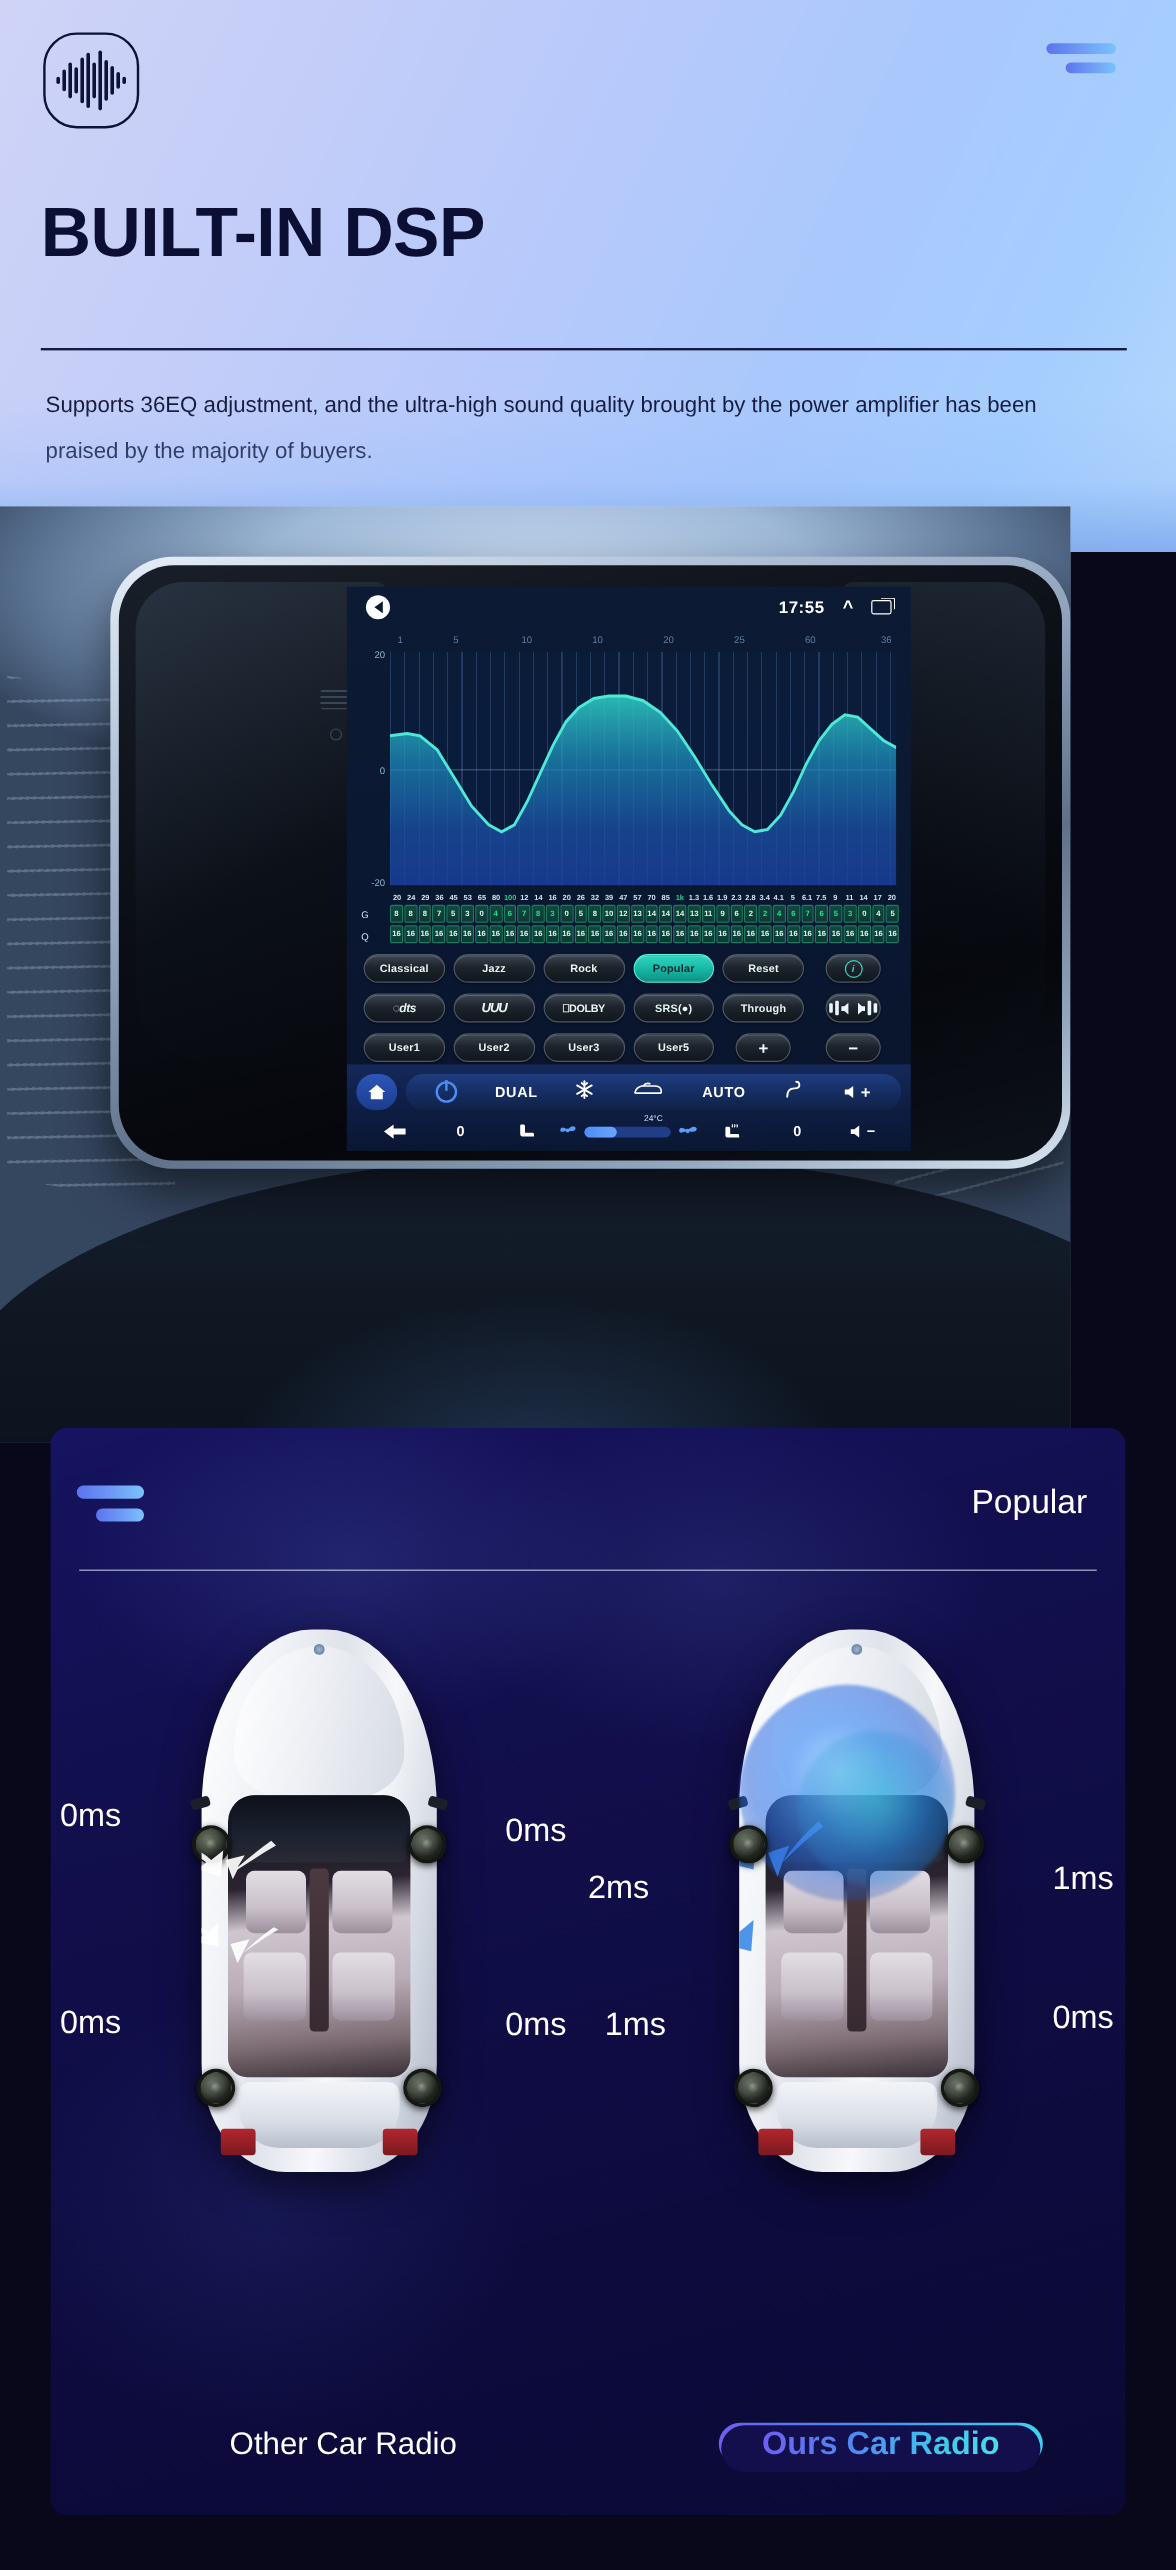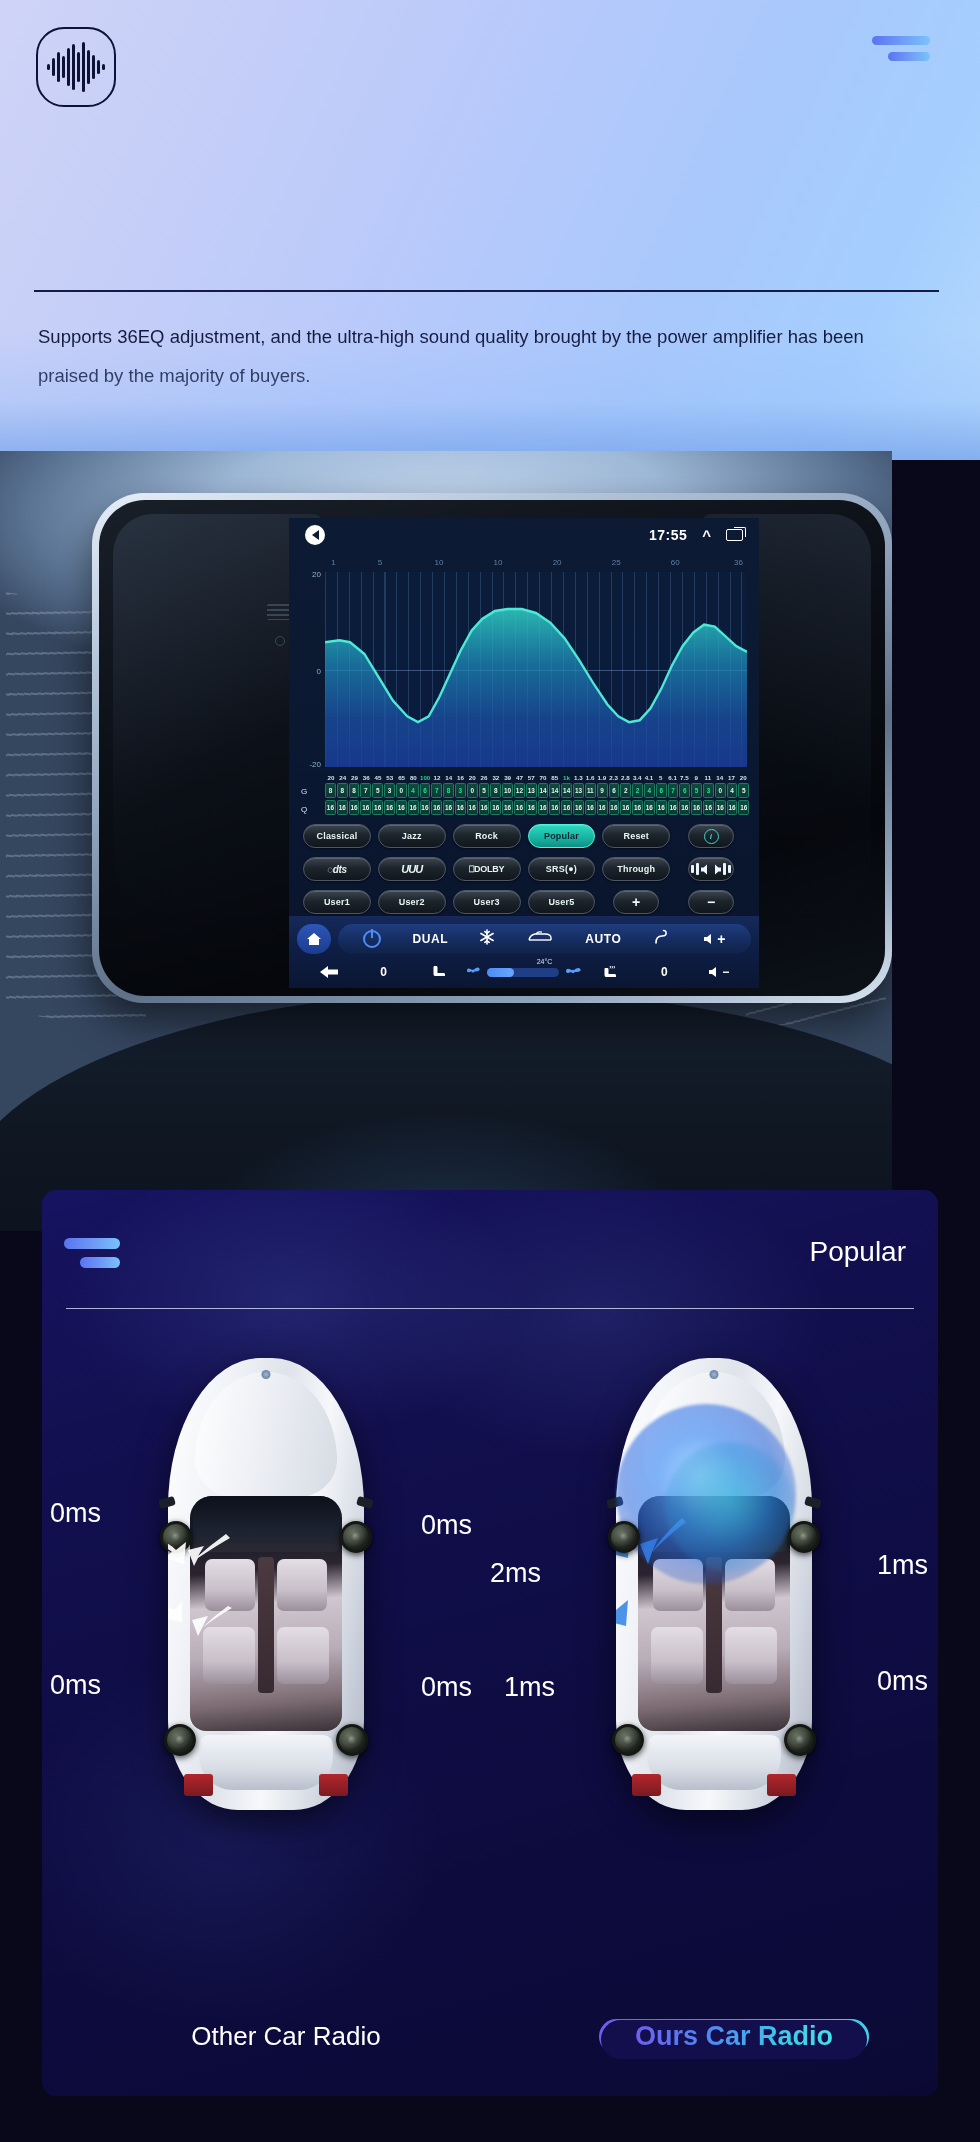--- a/index.html
+++ b/index.html
@@ -81,21 +81,21 @@
     left: 38px; top: 318px;
     width: 830px;
     font-size: 18.5px;
     line-height: 2.1;
     color: #121739;
   }
 
   
   .dash {
     position: absolute;
-    left: 0; top: 451px;
+    left: 0; top: 422px;
     width: 892px; height: 780px;
     overflow: hidden;
     background:
       radial-gradient(ellipse 520px 190px at 50% 8%, #c9dcf3 0%, #9fb9d8 45%, #5b7494 80%, #35465f 100%),
       linear-gradient(180deg, #b9cde5 0%, #7e94b1 18%, #3c4c64 42%, #222d3f 62%, #151d2b 82%, #0d1320 100%);
   }
   .dash-vents-l, .dash-vents-r {
     position: absolute;
     top: 150px;
     width: 140px; height: 420px;
@@ -550,20 +550,21 @@
       <span class="bar" style="height:24px"></span>
       <span class="bar" style="height:14px"></span>
       <span class="bar" style="height:6px"></span>
     </div>
 
     <div class="hamburger-top">
       <span class="b1"></span>
       <span class="b2"></span>
     </div>
 
+    <h1 class="hero-title">BUILT-IN DSP</h1>
     <div class="hero-rule"></div>
     <p class="hero-body">Supports 36EQ adjustment, and the ultra-high sound quality brought by the power amplifier has been praised by the majority of buyers.</p>
     <div class="hero-fade"></div>
   </section>
 
   <section class="dash">
     <div class="dash-vents-l"></div>
     <div class="dash-vents-r"></div>
     <div class="dash-lower"></div>
     <div class="dash-glow"></div>

